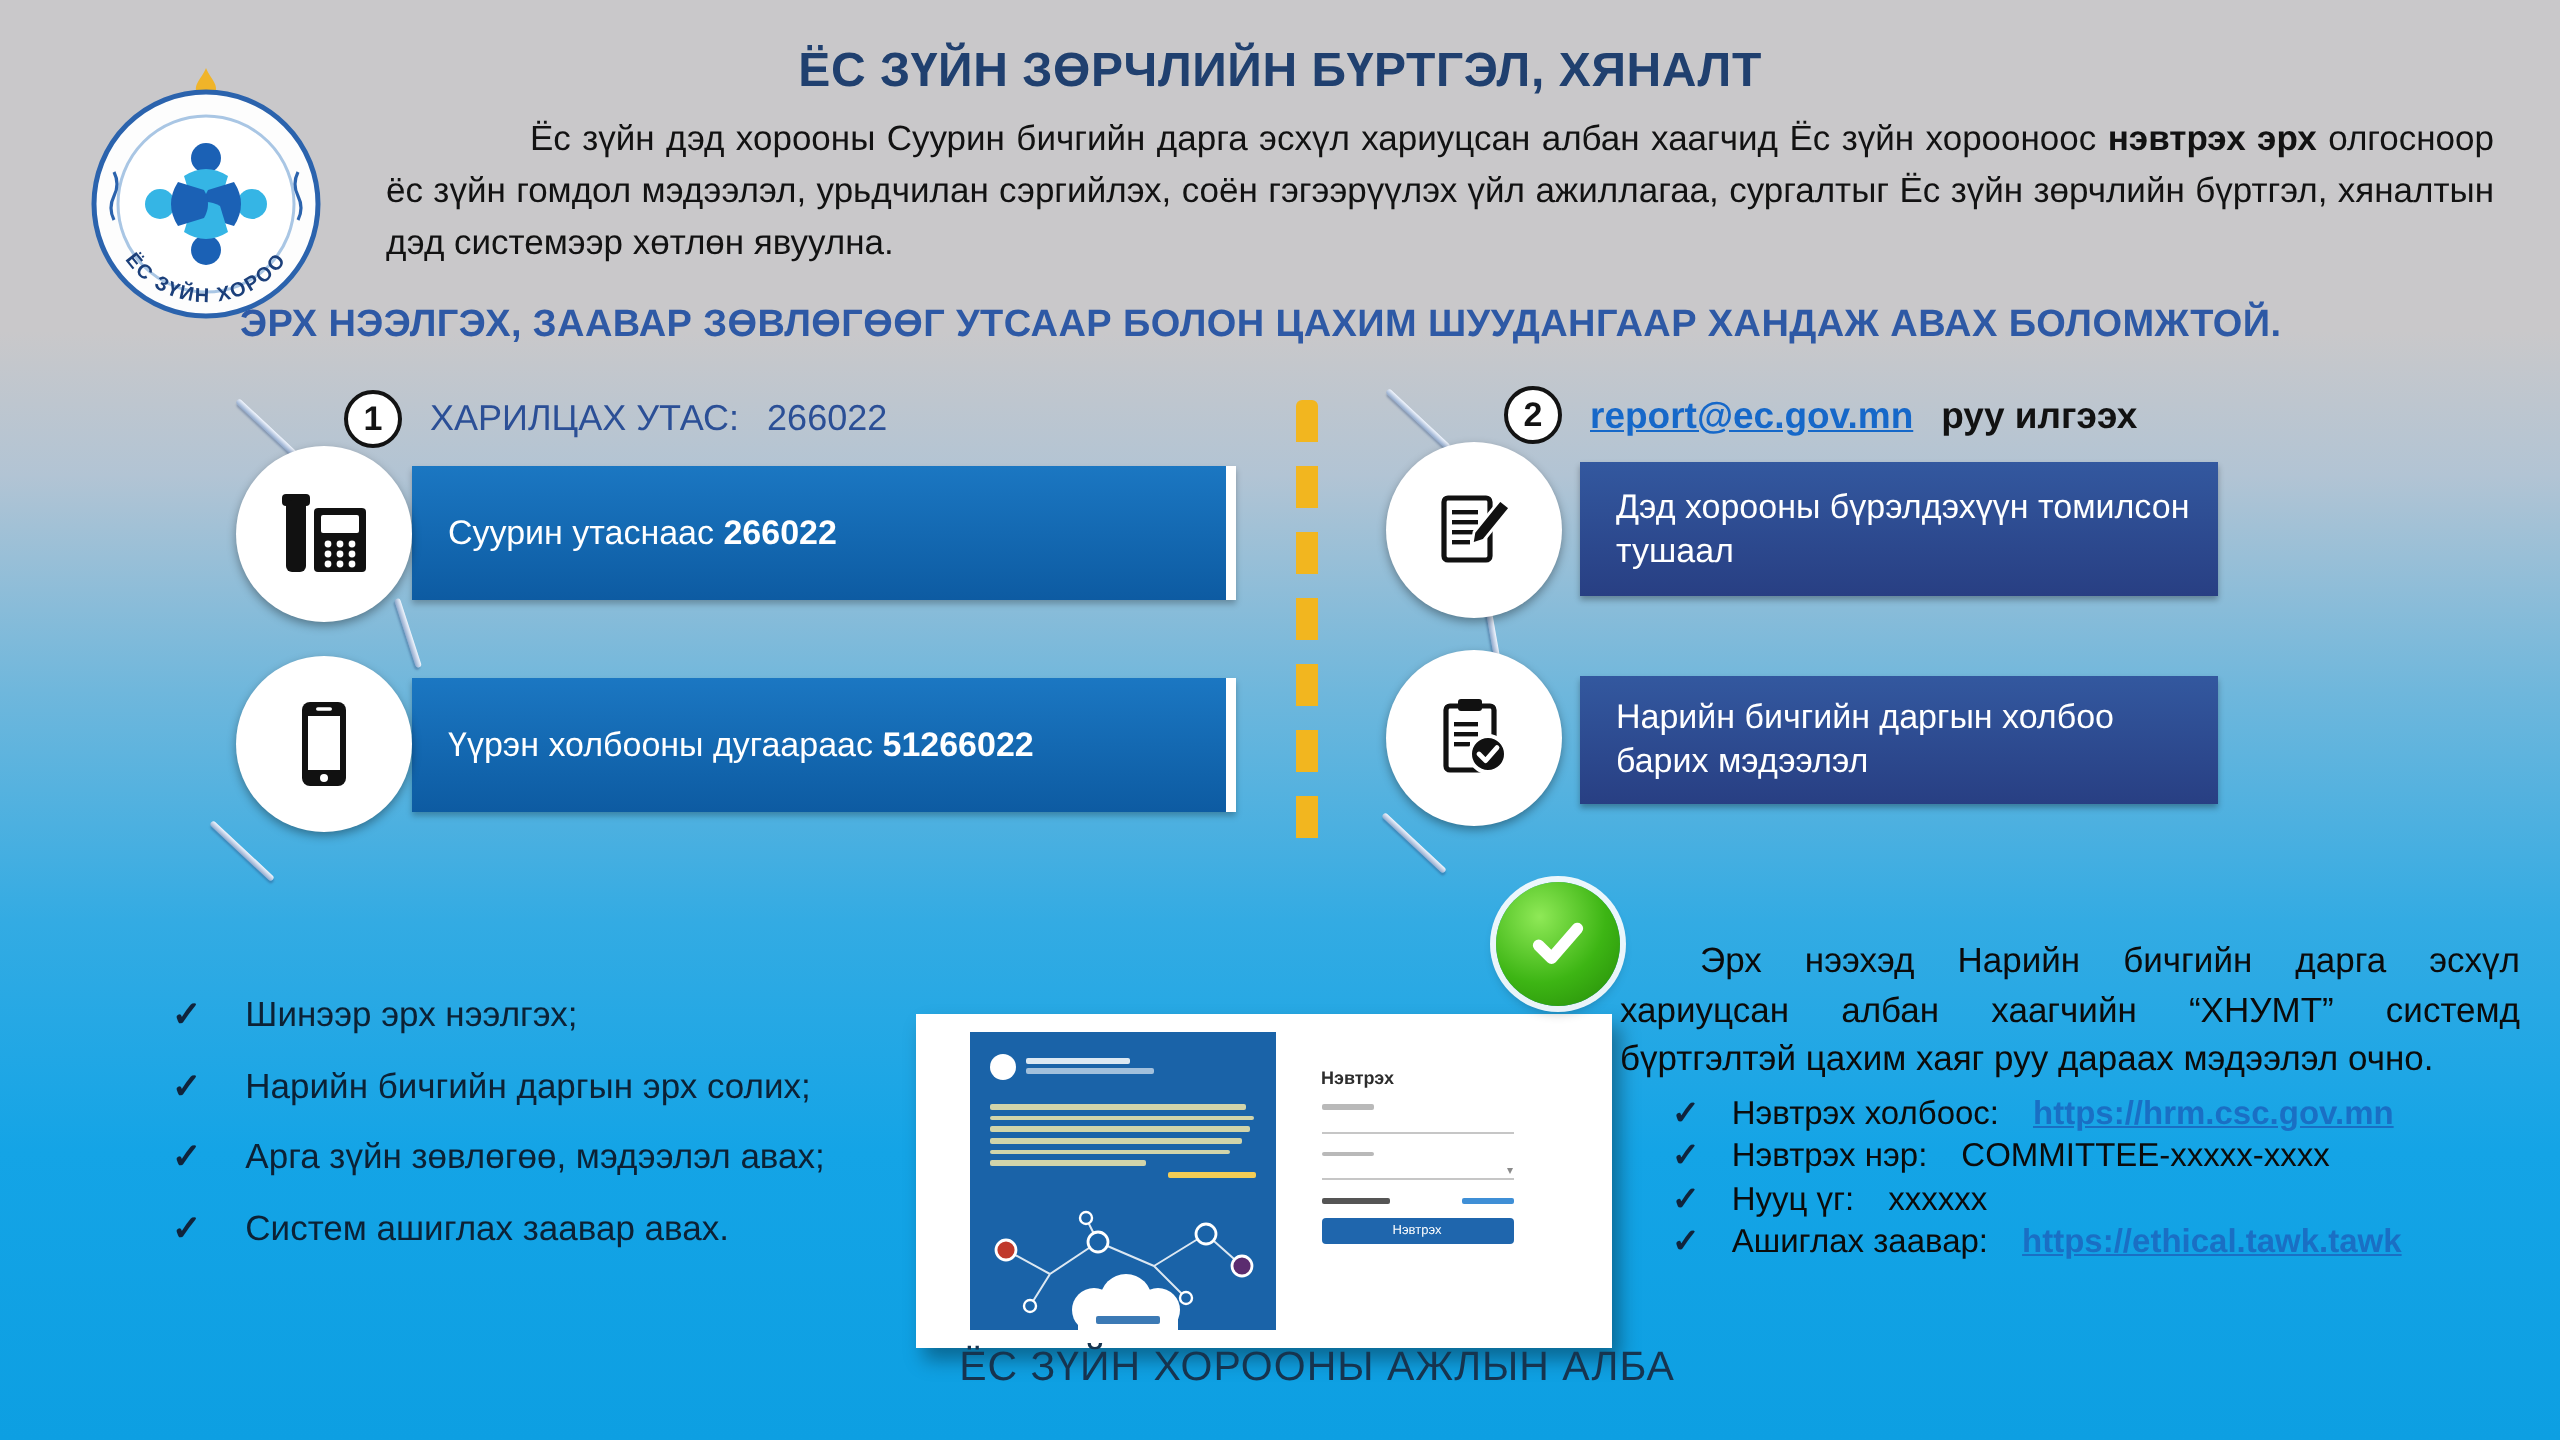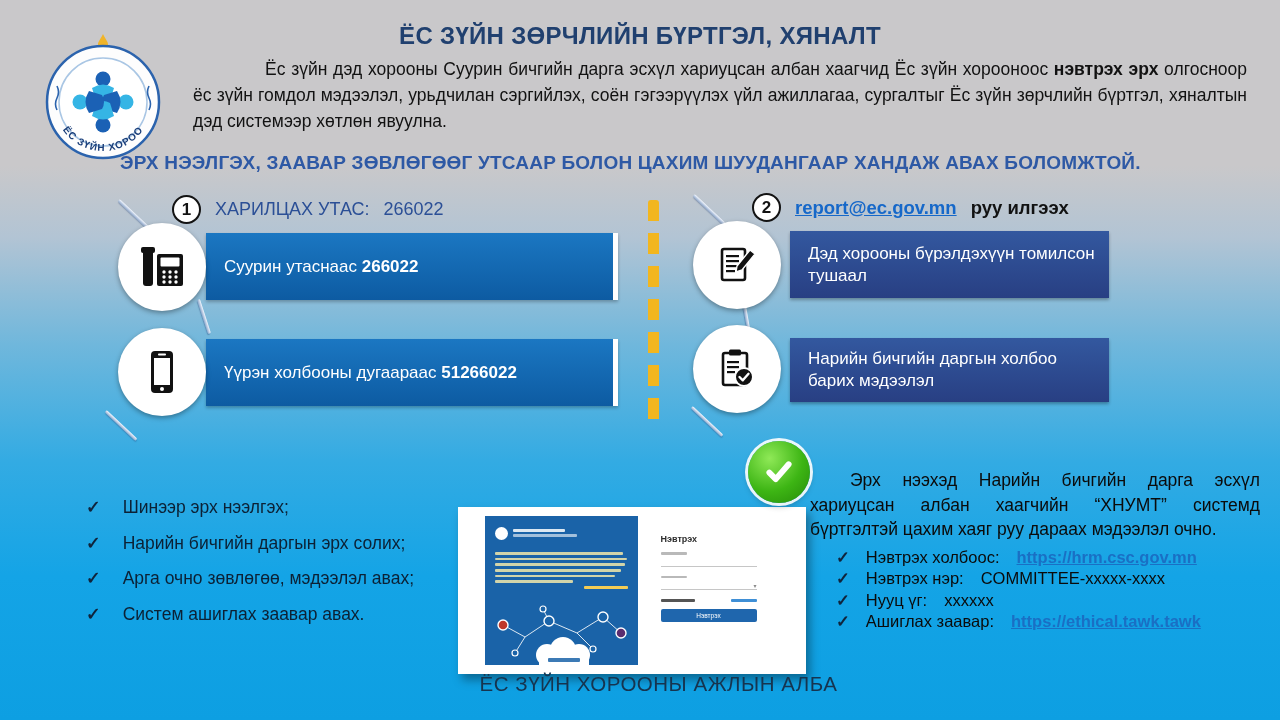--- a/index.html
+++ b/index.html
@@ -220,21 +220,21 @@
     <div class="row">
         <span class="chk">✓</span>
         <span>Шинээр эрх нээлгэх;</span>
       </div>
     <div class="row">
         <span class="chk">✓</span>
         <span>Нарийн бичгийн даргын эрх солих;</span>
       </div>
     <div class="row">
         <span class="chk">✓</span>
-        <span>Арга очно зөвлөгөө, мэдээлэл авах;</span>
+        <span>Арга зүйн зөвлөгөө, мэдээлэл авах;</span>
       </div>
     <div class="row">
         <span class="chk">✓</span>
         <span>Систем ашиглах заавар авах.</span>
       </div>
   </div>
 
   <div class="shot">
     <div class="shot-left">
       <div class="sl-logo"></div>

